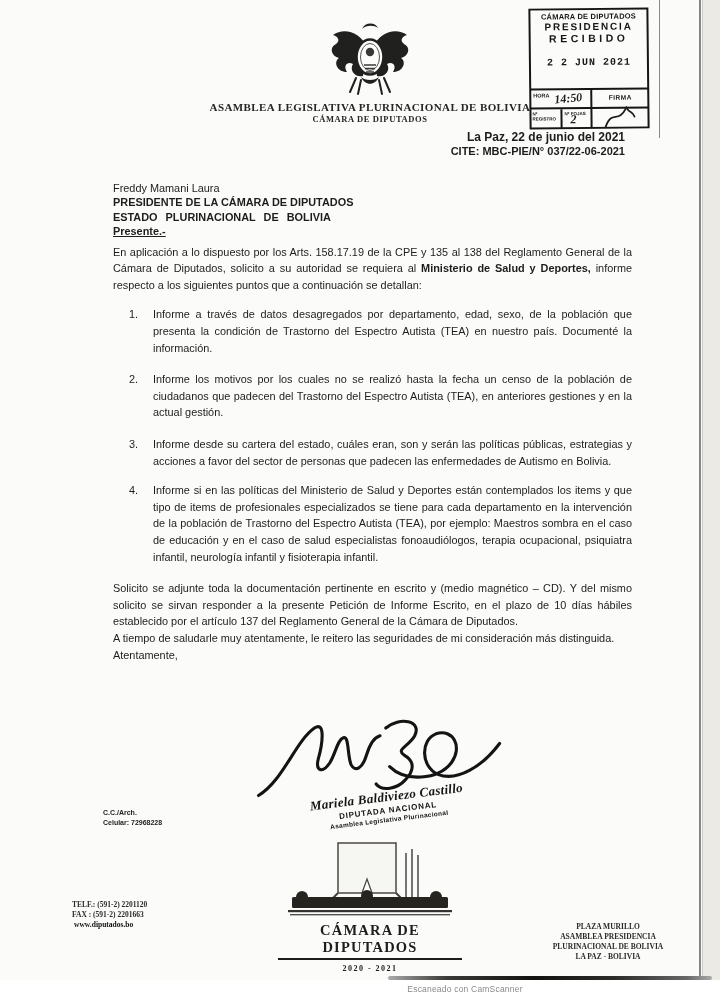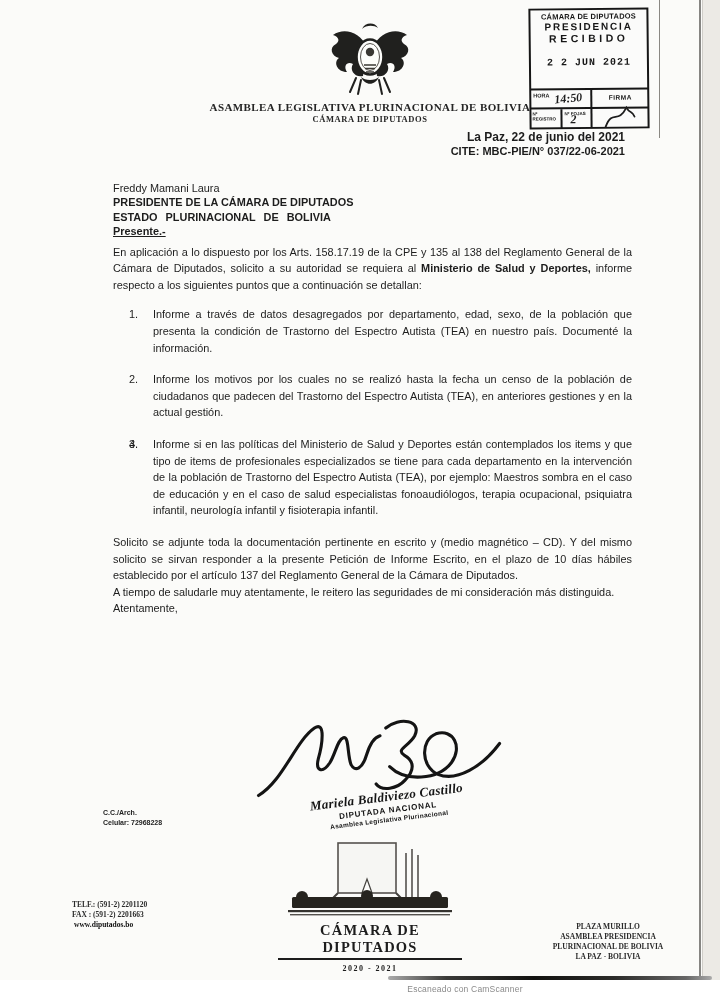--- a/index.html
+++ b/index.html
@@ -174,20 +174,21 @@
       <li>
         <span class="num">1.</span>
         <span>Informe a través de datos desagregados por departamento, edad, sexo, de la población que presenta la condición de Trastorno del Espectro Autista (TEA) en nuestro país. Documenté la información.</span>
       </li>
       <li>
         <span class="num">2.</span>
         <span>Informe los motivos por los cuales no se realizó hasta la fecha un censo de la población de ciudadanos que padecen del Trastorno del Espectro Autista (TEA), en anteriores gestiones y en la actual gestión.</span>
       </li>
       <li>
         <span class="num">3.</span>
+        <span>Informe desde su cartera del estado, cuáles eran, son y serán las políticas públicas, estrategias y acciones a favor del sector de personas que padecen las enfermedades de Autismo en Bolivia.</span>
       </li>
       <li>
         <span class="num">4.</span>
         <span>Informe si en las políticas del Ministerio de Salud y Deportes están contemplados los items y que tipo de items de profesionales especializados se tiene para cada departamento en la intervención de la población de Trastorno del Espectro Autista (TEA), por ejemplo: Maestros sombra en el caso de educación y en el caso de salud especialistas fonoaudiólogos, terapia ocupacional, psiquiatra infantil, neurología infantil y fisioterapia infantil.</span>
       </li>
     </ol>
 
     <p class="closing1">Solicito se adjunte toda la documentación pertinente en escrito y (medio magnético – CD). Y del mismo solicito se sirvan responder a la presente Petición de Informe Escrito, en el plazo de 10 días hábiles establecido por el artículo 137 del Reglamento General de la Cámara de Diputados.</p>
     <p class="closing2">A tiempo de saludarle muy atentamente, le reitero las seguridades de mi consideración más distinguida.</p>
     <p class="closing3">Atentamente,</p>

